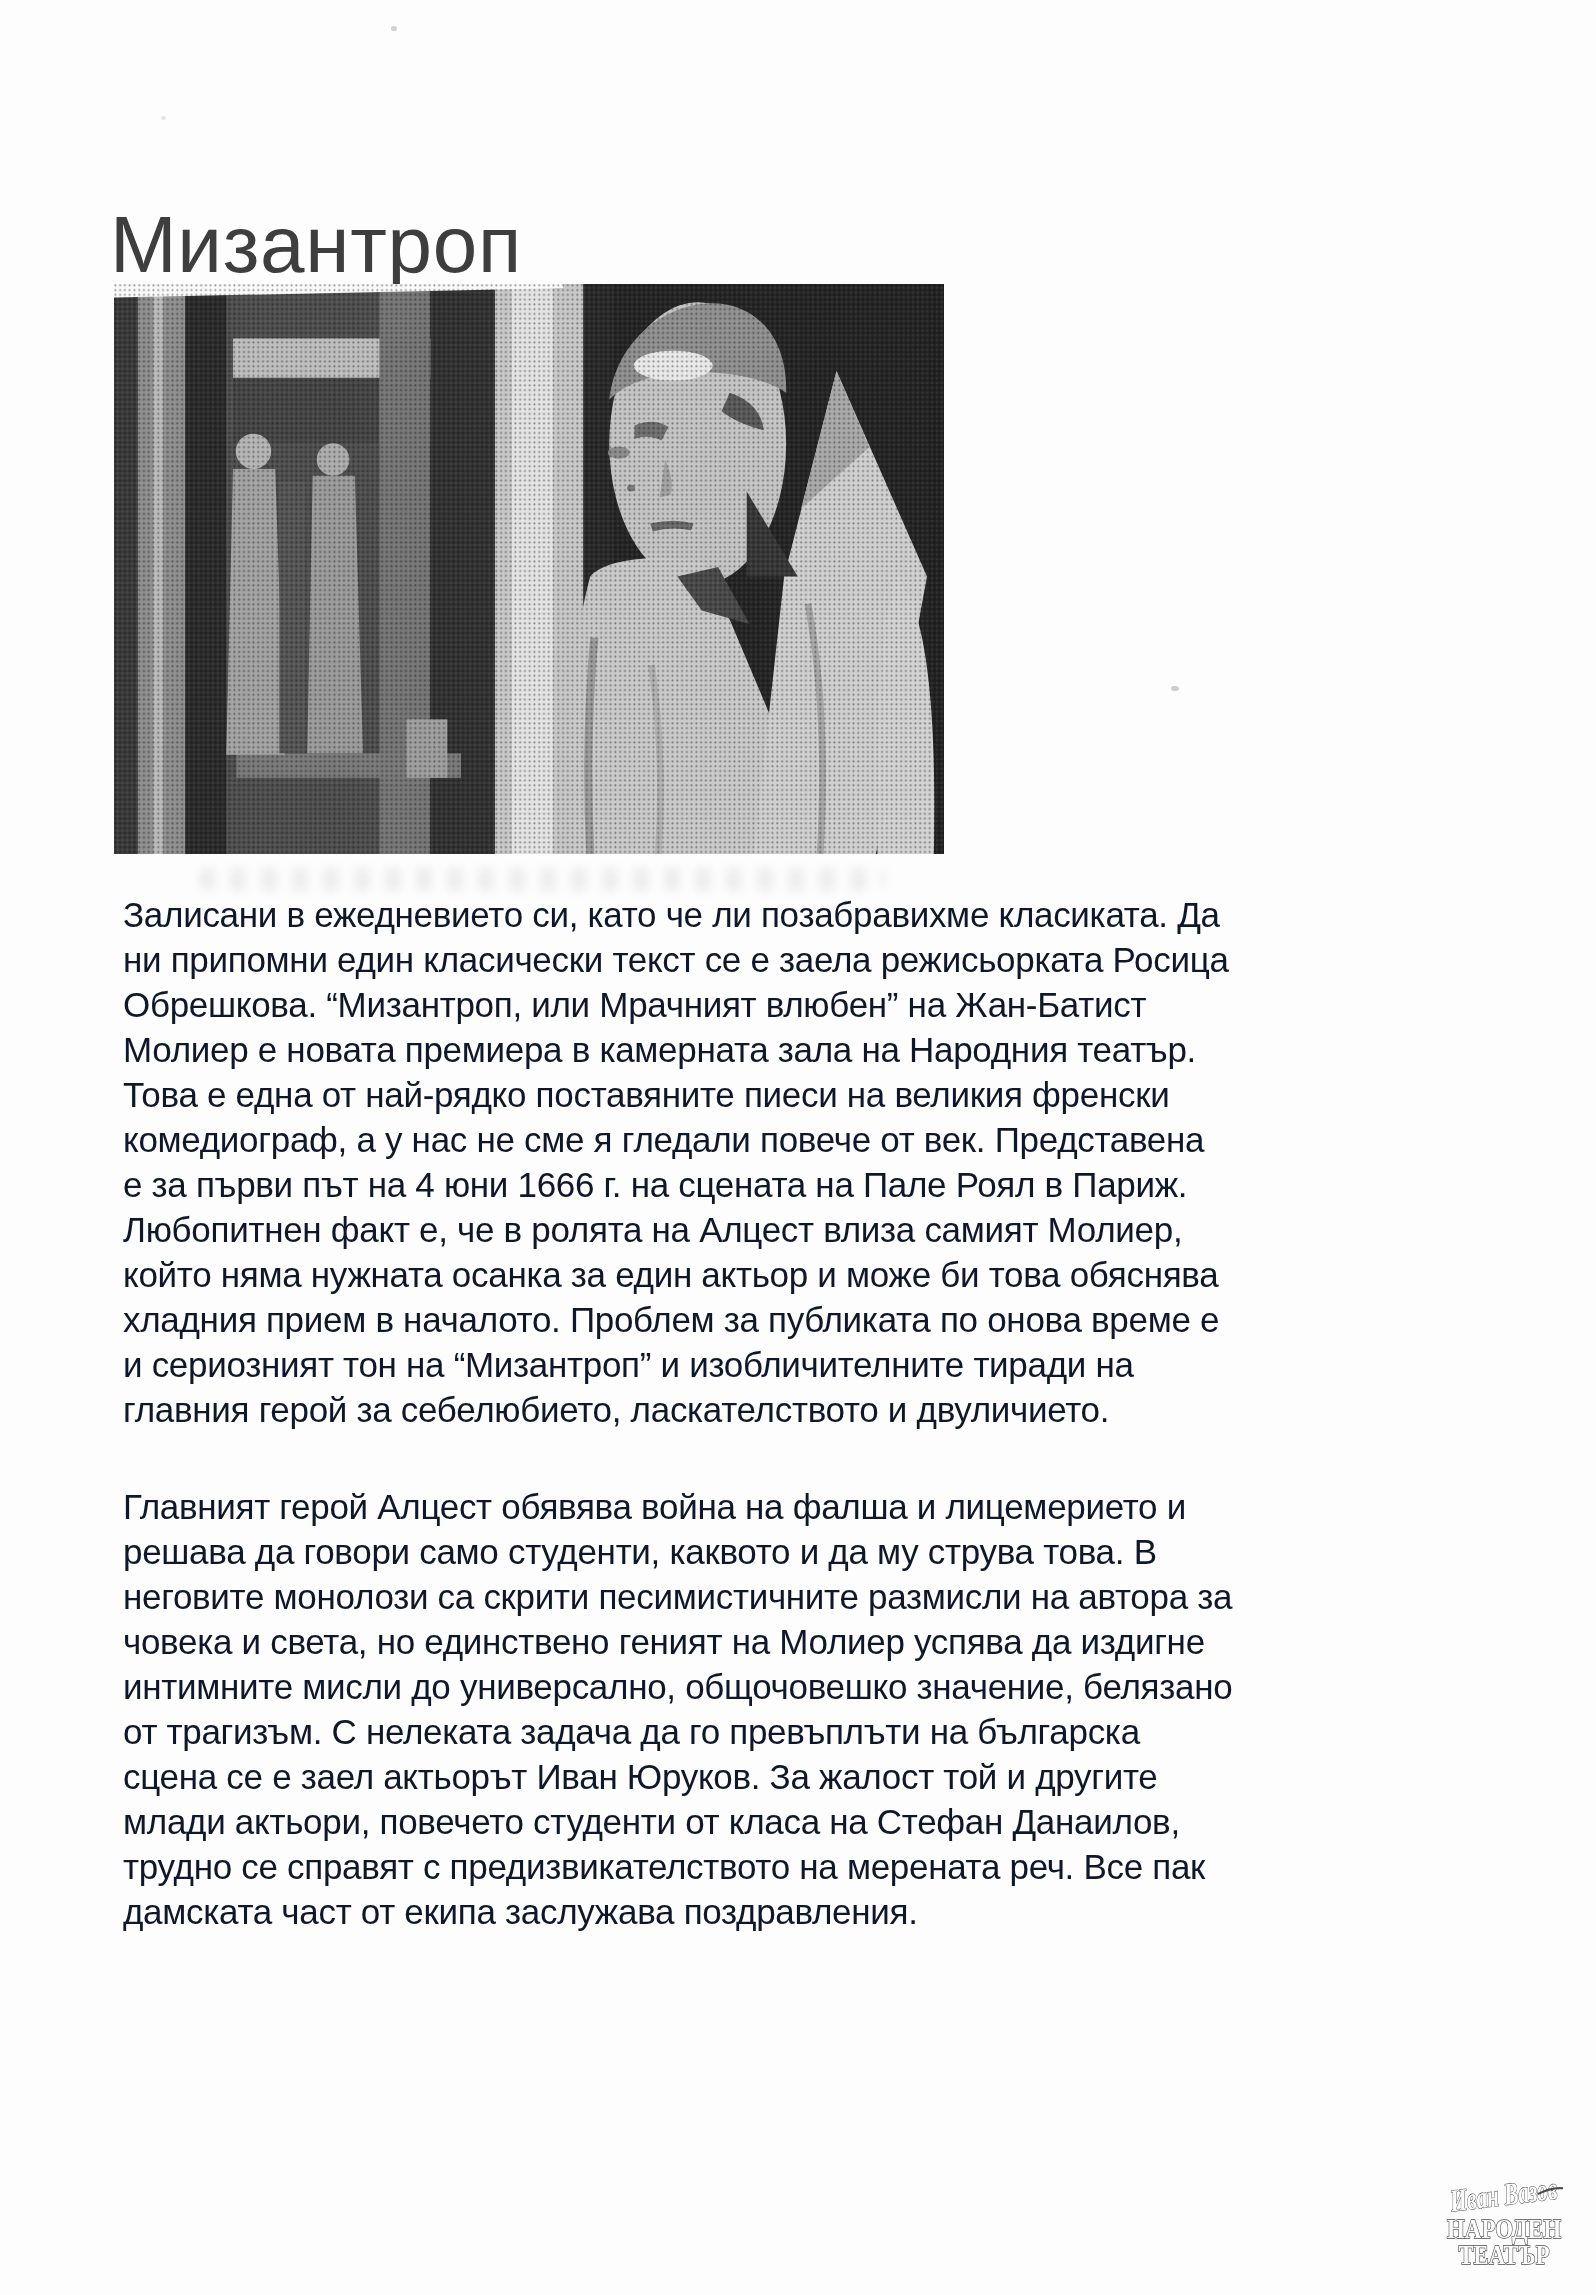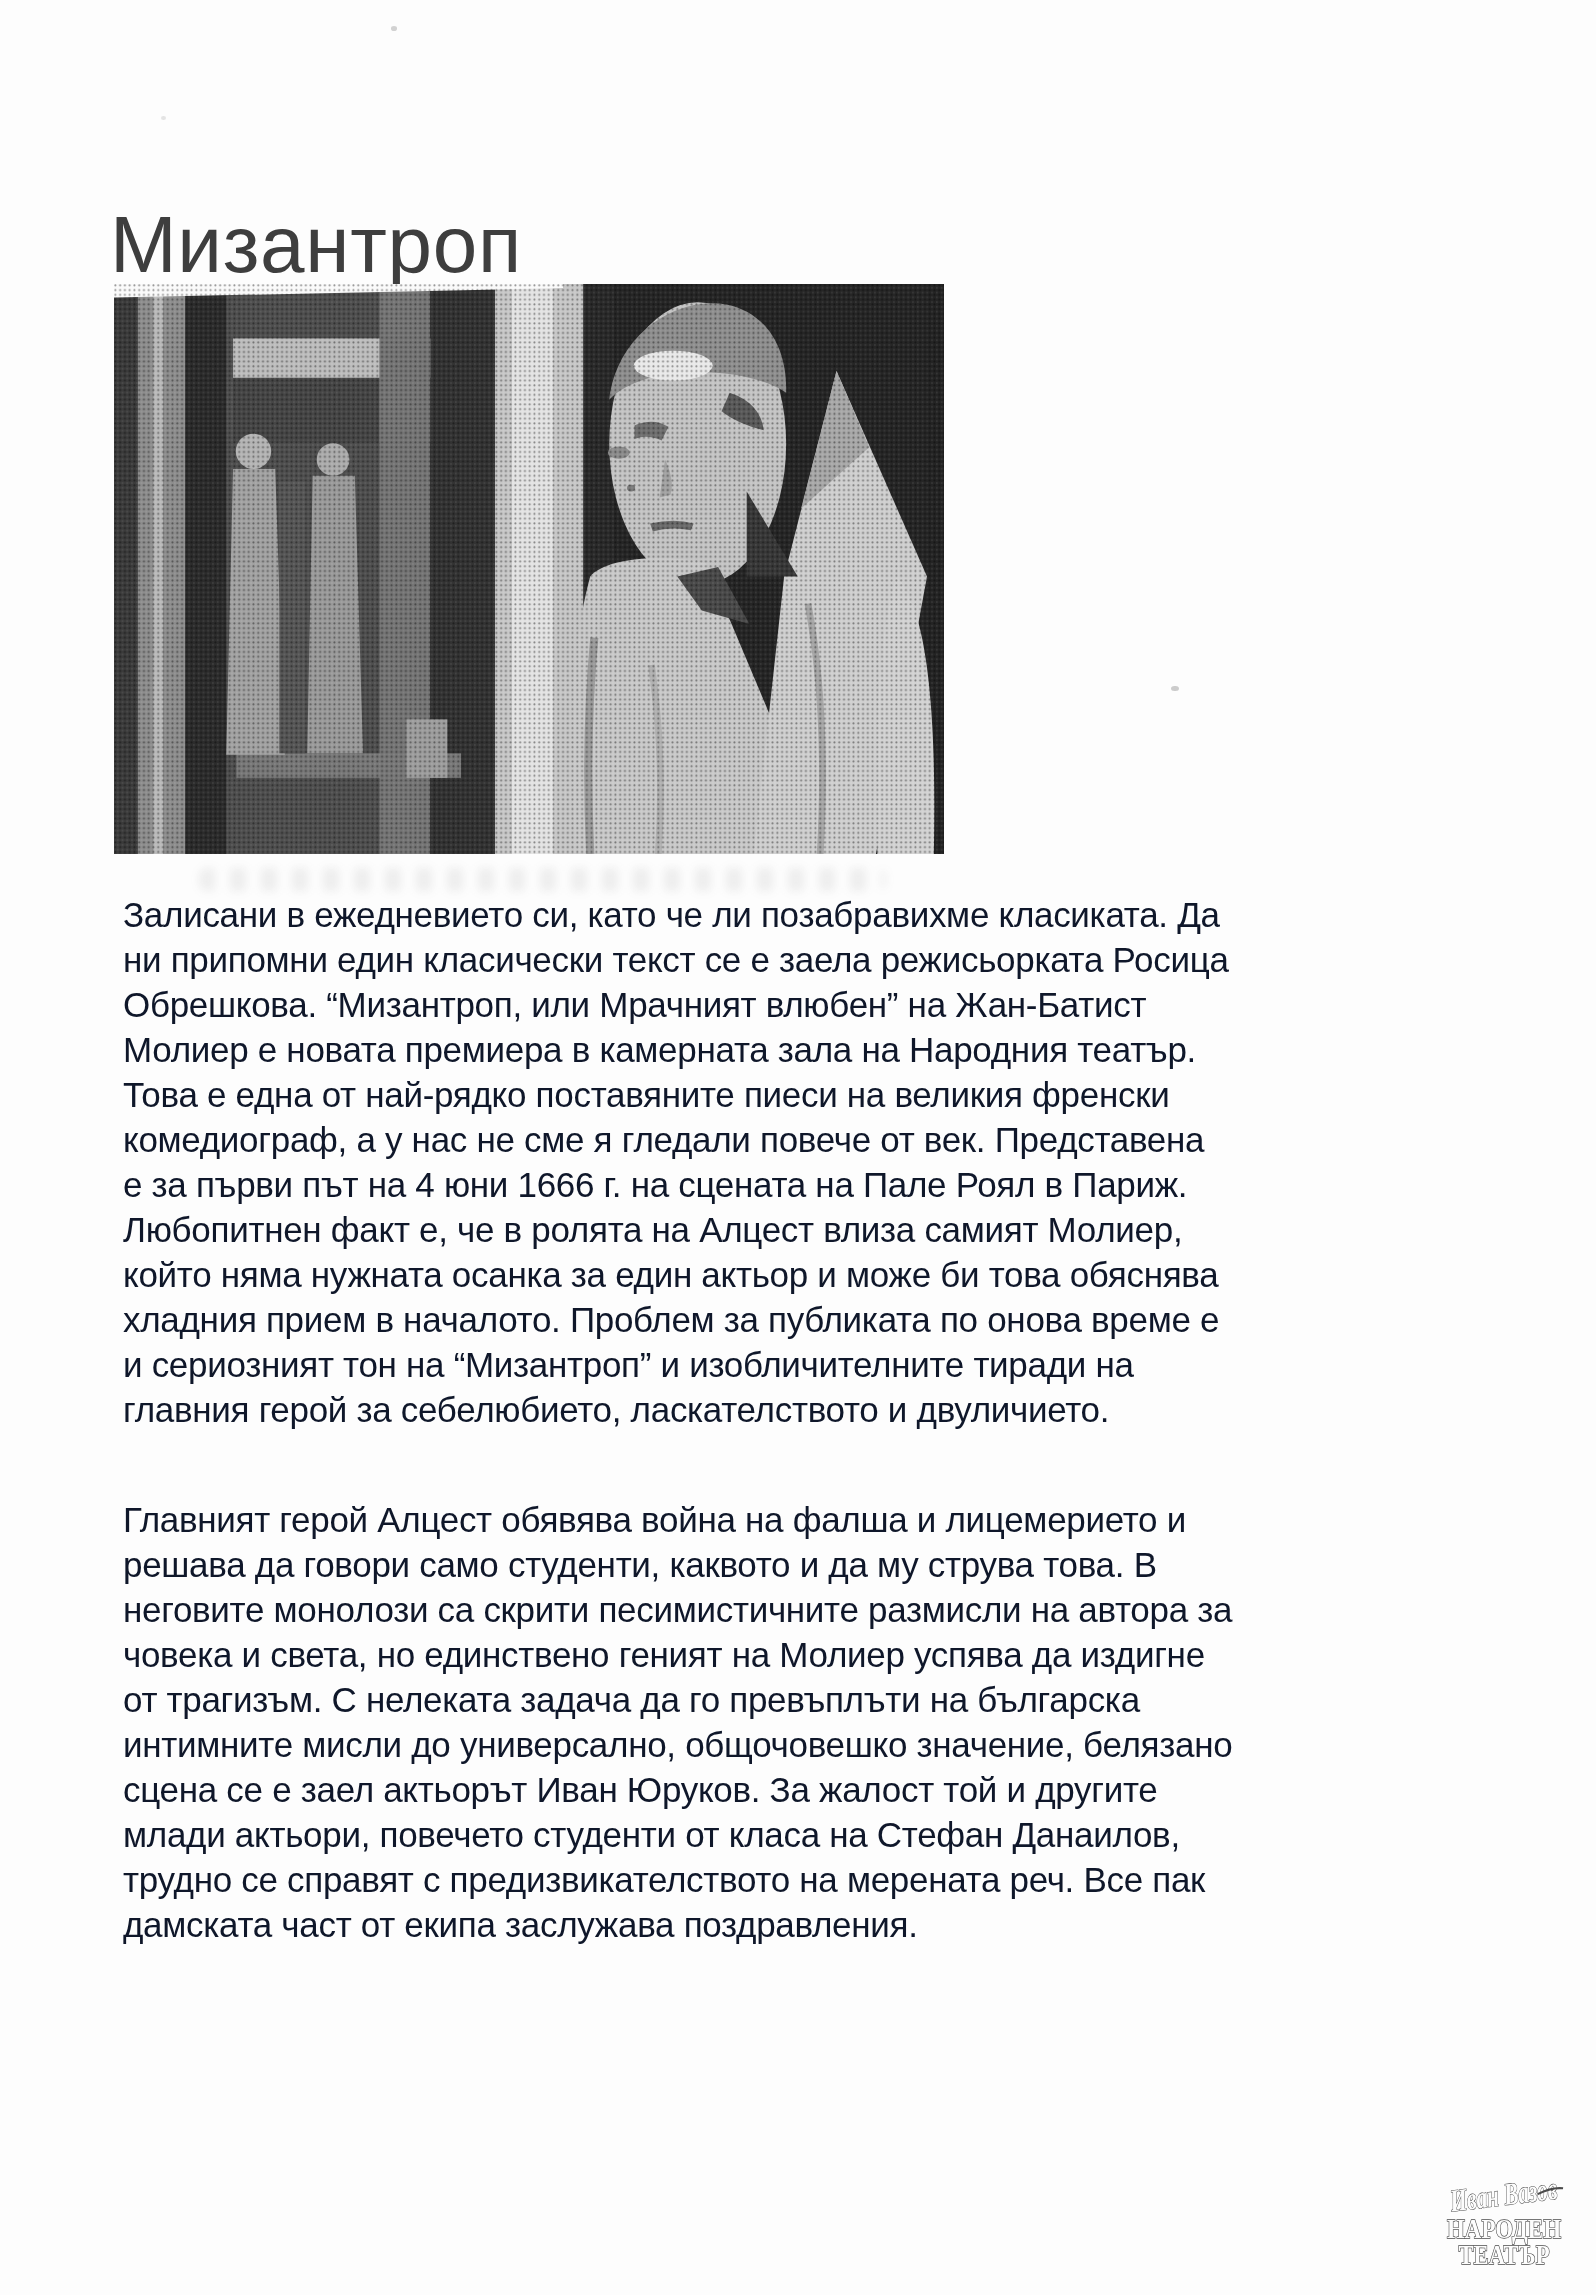--- a/index.html
+++ b/index.html
@@ -26,21 +26,21 @@
       rgba(110,110,110,.20) 0 16.3px, rgba(110,110,110,0) 16.3px 31px);
     filter:blur(4.8px);border-radius:8.2px;opacity:.55;
   }
   .para{
     position:absolute;left:123px;
     font-size:35px;line-height:45px;letter-spacing:-0.3px;
     color:#0f172a;white-space:nowrap;
   }
   .para .line{white-space:pre;}
   .para1{top:892px;}
-  .para2{top:1484px;margin-top:13px;}
+  .para2{top:1484px;}
   .speck{position:absolute;border-radius:50%;}
   .speck1{left:391px;top:26px;width:6.1px;height:4.8px;background:#d2d2d2;}
   .speck2{left:1171px;top:686px;width:7.5px;height:5.4px;background:#cccccc;}
   .speck3{left:161px;top:116px;width:4.8px;height:4.1px;background:#e4e4e4;}
   .logo{
     position:absolute;left:1436px;top:2175px;width:136px;height:99px;
   }
   .logo svg{display:block;width:100%;height:100%;overflow:visible;}
 </style>
 </head>
@@ -133,22 +133,22 @@
       <div class="line">хладния прием в началото. Проблем за публиката по онова време е</div>
       <div class="line">и сериозният тон на “Мизантроп” и изобличителните тиради на</div>
       <div class="line">главния герой за себелюбието, ласкателството и двуличието.</div>
     </div>
 
   <div class="para para2">
       <div class="line">Главният герой Алцест обявява война на фалша и лицемерието и</div>
       <div class="line">решава да говори само студенти, каквото и да му струва това. В</div>
       <div class="line">неговите монолози са скрити песимистичните размисли на автора за</div>
       <div class="line">човека и света, но единствено геният на Молиер успява да издигне</div>
+      <div class="line">интимните мисли до универсално, общочовешко значение, белязано</div>
       <div class="line">от трагизъм. С нелеката задача да го превъплъти на българска</div>
-      <div class="line">интимните мисли до универсално, общочовешко значение, белязано</div>
       <div class="line">сцена се е заел актьорът Иван Юруков. За жалост той и другите</div>
       <div class="line">млади актьори, повечето студенти от класа на Стефан Данаилов,</div>
       <div class="line">трудно се справят с предизвикателството на мерената реч. Все пак</div>
       <div class="line">дамската част от екипа заслужава поздравления.</div>
     </div>
 
   <div class="logo">
     <svg viewBox="0 0 200 145">
       <g transform="rotate(-7 100 34)">
         <text x="100" y="44" text-anchor="middle" textLength="158" lengthAdjust="spacingAndGlyphs" font-family="Liberation Serif, serif" font-style="italic" font-weight="700" font-size="46" fill="#fdfdfd" stroke="#4b4b4b" stroke-width="1.6" paint-order="stroke">Иван Вазов</text>

